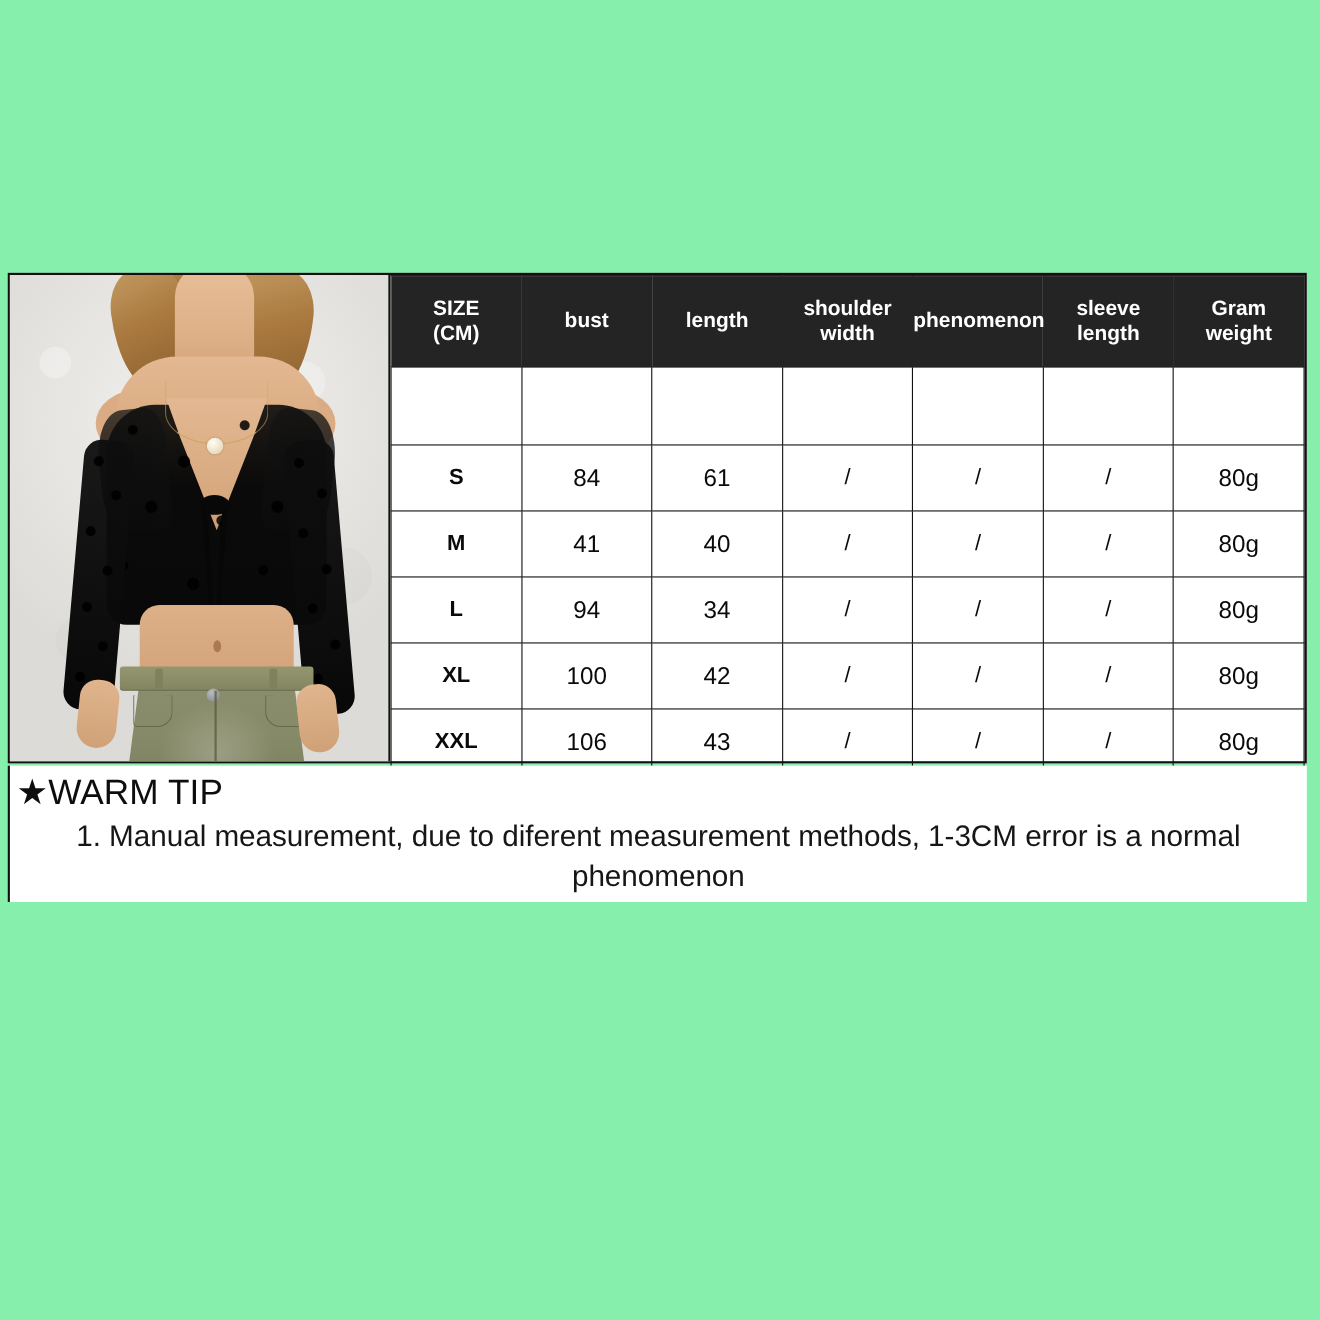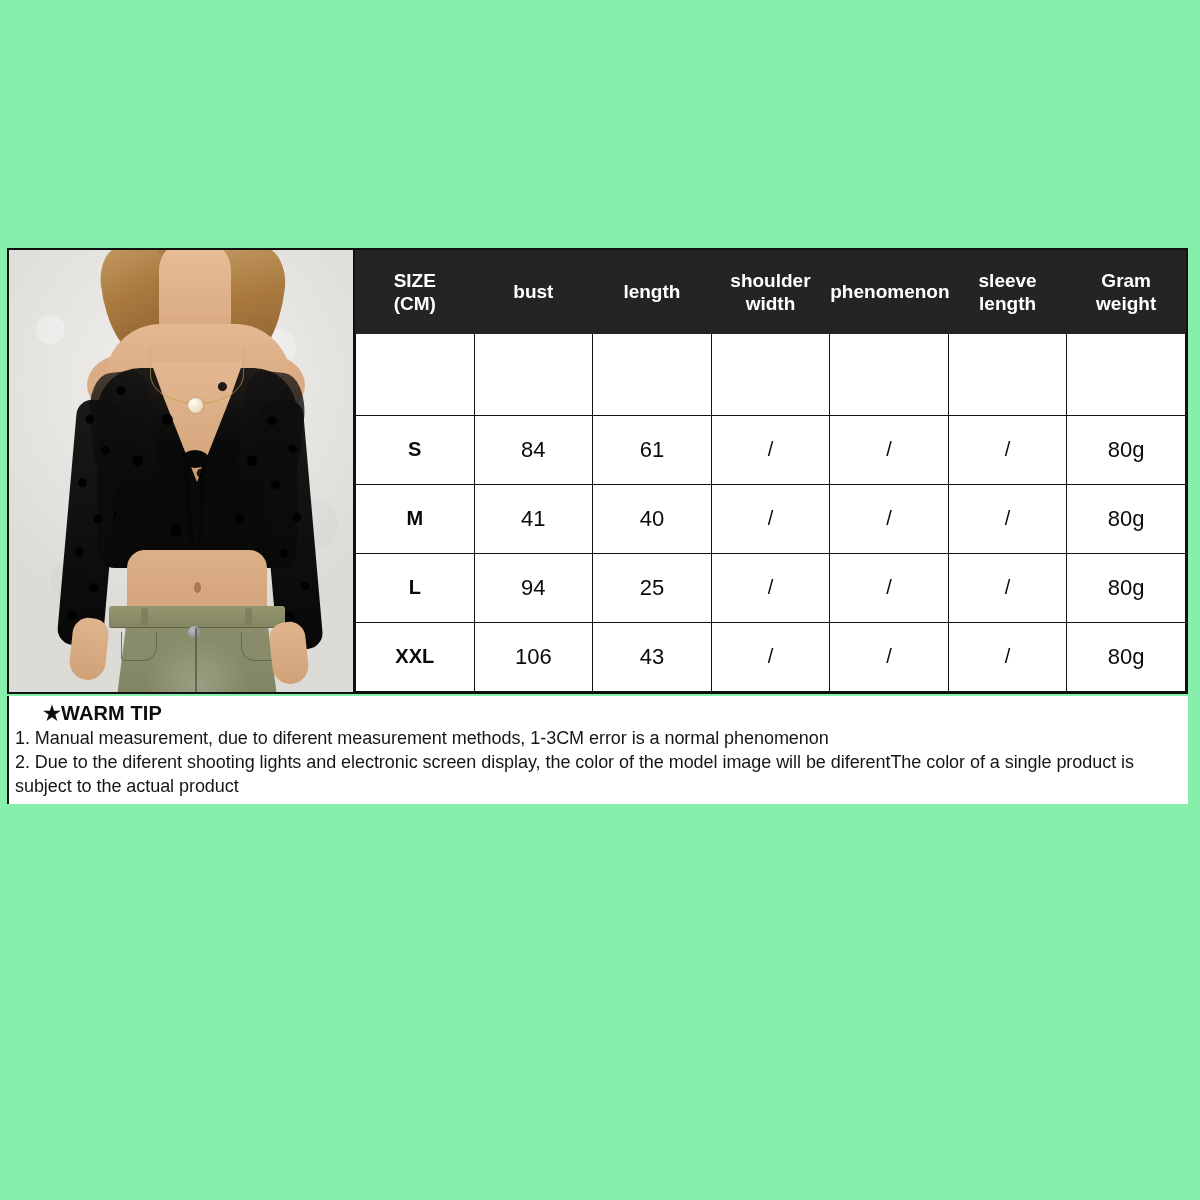--- a/index.html
+++ b/index.html
@@ -344,32 +344,32 @@
     position: absolute;
     left: 7px;
     top: 696px;
     width: 1181px;
     box-sizing: border-box;
     border-left: 2px solid #111111;
     padding: 4px 6px 6px 6px;
     background: #ffffff;
   }
   .warm-tip-title {
-    font-size: 20px;
-    font-weight: bold;
+    font-size: 32px;
+    font-weight: normal;
     color: #0d0d0d;
     line-height: 1.30;
     letter-spacing: .1px;
-    margin-left: 28px;
   }
   .warm-tip-line {
-    font-size: 18px;
+    font-size: 27px;
     color: #161616;
     line-height: 1.34;
     letter-spacing: -.05px;
+    text-align: center;
   }
 </style>
 </head>
 <body>
 
 <div class="sheet">
 
   <div class="chart-block">
 
     <div class="photo-cell">
@@ -476,21 +476,30 @@
             <td>41</td>
             <td>40</td>
             <td class="dash">/</td>
             <td class="dash">/</td>
             <td class="dash">/</td>
             <td>80g</td>
           </tr>
           <tr class="data-row">
             <td class="size-label">L</td>
             <td>94</td>
-            <td>25</td>
+            <td>34</td>
+            <td class="dash">/</td>
+            <td class="dash">/</td>
+            <td class="dash">/</td>
+            <td>80g</td>
+          </tr>
+          <tr class="data-row">
+            <td class="size-label">XL</td>
+            <td>100</td>
+            <td>42</td>
             <td class="dash">/</td>
             <td class="dash">/</td>
             <td class="dash">/</td>
             <td>80g</td>
           </tr>
           <tr class="data-row">
             <td class="size-label">XXL</td>
             <td>106</td>
             <td>43</td>
             <td class="dash">/</td>
@@ -499,17 +508,16 @@
             <td>80g</td>
           </tr>
         </tbody>
     </table>
   </div>
 
   <div class="warm-tip">
     <div class="warm-tip-title">★WARM TIP</div>
     <div id="warm-tip-list">
         <div class="warm-tip-line">1. Manual measurement, due to diferent measurement methods, 1-3CM error is a normal phenomenon</div>
-        <div class="warm-tip-line">2. Due to the diferent shooting lights and electronic screen display, the color of the model image will be diferentThe color of a single product is subject to the actual product</div>
       </div>
   </div>
 
 </div>
 
 </body></html>

